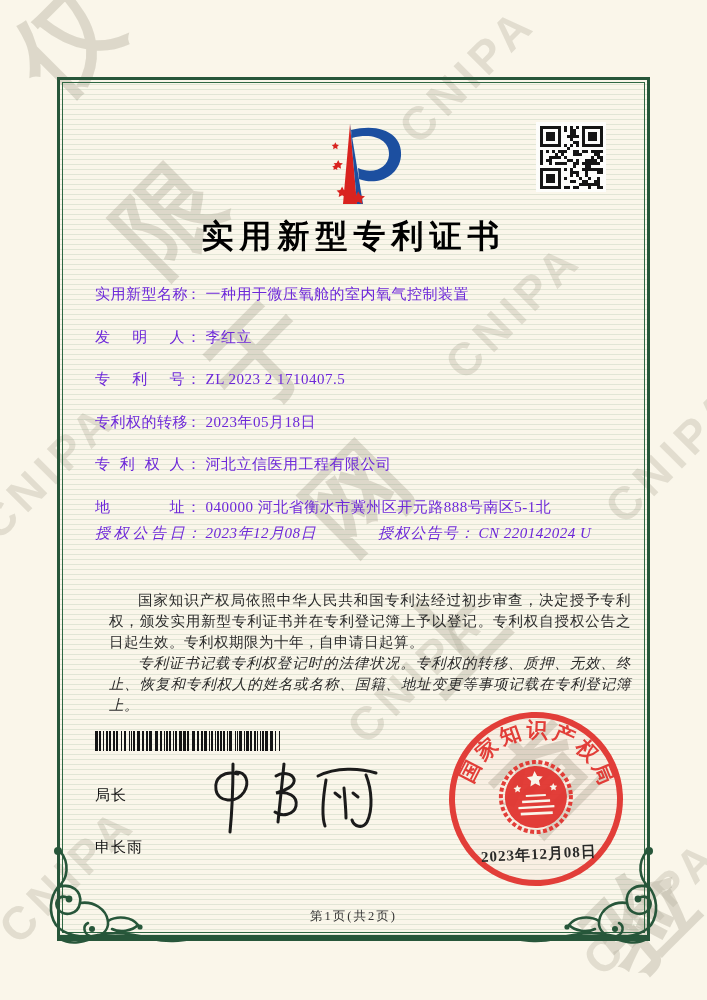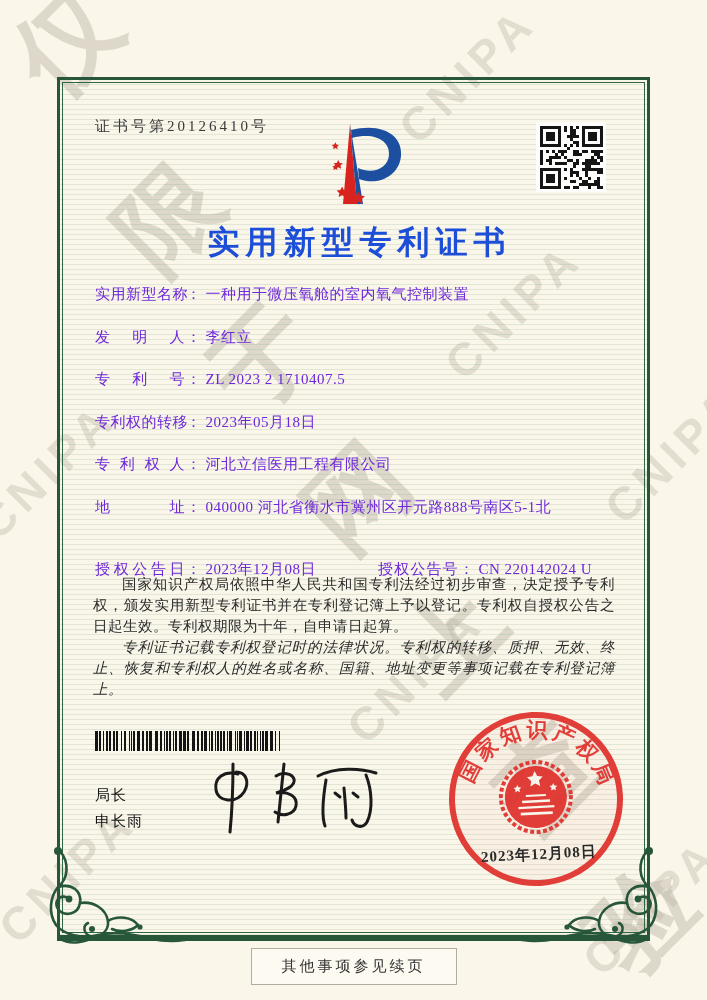--- a/index.html
+++ b/index.html
@@ -18,37 +18,37 @@
     border:3px solid #27563a;border-bottom-width:6px;
     background:repeating-linear-gradient(0deg,rgba(125,165,130,.20) 0 1px,rgba(0,0,0,0) 1px 5px);}
   #frame .inner-line{position:absolute;inset:2px;border:1px solid #2f6743;pointer-events:none;}
 
   #cert-no{position:absolute;left:95px;top:117px;font-size:15px;letter-spacing:3px;color:#3a3a3a;}
 
   #logo{position:absolute;left:287px;top:120px;}
   #qr-box{position:absolute;left:536px;top:122px;width:70px;height:70px;background:#fdfdfb;
     display:flex;align-items:center;justify-content:center;}
 
-  #title{position:absolute;left:57px;top:215px;width:593px;margin:6px;text-align:center;
-    font-size:32px;font-weight:700;letter-spacing:6px;color:#1d4ed8;}
+  #title{position:absolute;left:57px;top:215px;width:593px;margin:0;text-align:center;
+    font-size:32px;font-weight:700;letter-spacing:6px;color:#000000;}
 
   .frow{position:absolute;left:95px;width:530px;font-size:15px;color:#6d28d9;letter-spacing:.5px;white-space:nowrap;}
   .flabel{display:inline-block;width:90px;text-align:justify;text-align-last:justify;vertical-align:bottom;}
   .flabel2{display:inline-block;width:80px;margin-left:62px;text-align:justify;text-align-last:justify;vertical-align:bottom;}
   .fcolon{display:inline-block;margin:0 4px 0 1px;}
 
-  .legal{position:absolute;left:93px;width:522px;margin:0;font-size:14.5px;line-height:21px;
+  .legal{position:absolute;left:93px;width:522px;margin:16px;font-size:14.5px;line-height:21px;
     color:#2b2b2b;text-indent:2em;text-align:justify;letter-spacing:.5px;}
 
   #barcode{position:absolute;left:95px;top:731px;width:190px;height:20px;display:flex;align-items:stretch;}
   #barcode span{display:block;height:100%;}
 
   #signer-title{position:absolute;left:95px;top:786px;font-family:"Liberation Sans",sans-serif;
     font-size:15px;color:#111;letter-spacing:1px;}
-  #signer-name{position:absolute;left:95px;top:812px;font-family:"Liberation Sans",sans-serif;
+  #signer-name{position:absolute;left:95px;top:838px;font-family:"Liberation Sans",sans-serif;
     font-size:15px;color:#111;letter-spacing:1px;}
   #signature{position:absolute;left:200px;top:760px;}
 
   #footer-page{position:absolute;left:57px;top:908px;width:593px;text-align:center;
     font-size:12.5px;letter-spacing:2px;color:#333;}
 
   .ornament{position:absolute;}
 
   
   #seal{position:absolute;left:446px;top:709px;width:180px;height:180px;transform:rotate(-3deg);opacity:.94;}
@@ -79,21 +79,20 @@
       <div class="wm-cnipa" style="left: -38px; top: 448px;">CNIPA</div>
       <div class="wm-cnipa" style="left: -18px; top: 852px;">CNIPA</div>
       <div class="wm-cnipa" style="left: 330px; top: 652px;">CNIPA</div>
       <div class="wm-cnipa" style="left: 566px; top: 884px;">CNIPA</div>
     </div>
 
   <div id="frame">
     <div class="inner-line"></div>
   </div>
 
-  <div id="cert-no">证书号第20126410号</div>
 
   <svg id="logo" width="130" height="88" viewBox="0 0 130 88">
     <path d="M63,4 L70,84 L56,84 Z" fill="#d9231f"></path>
     <path d="M63,4 L76,84 L70,84 Z" fill="#1c4fa0"></path>
     <path d="M64,10 C96,2 116,16 114,36 C112,57 90,66 72,59 L71,48 C86,55 101,48 102,35 C103,21 88,12 65,18 Z" fill="#1c4fa0"></path>
     <g fill="#d9231f">
       <path d="M50,22 l1.8,3.6 4,.6 -2.9,2.8 .7,4 -3.6,-1.9 -3.6,1.9 .7,-4 -2.9,-2.8 4,-.6 Z" transform="scale(0.62) translate(28,14)"></path>
       <path d="M50,22 l1.8,3.6 4,.6 -2.9,2.8 .7,4 -3.6,-1.9 -3.6,1.9 .7,-4 -2.9,-2.8 4,-.6 Z" transform="scale(0.8) translate(14,28)"></path>
       <path d="M50,22 l1.8,3.6 4,.6 -2.9,2.8 .7,4 -3.6,-1.9 -3.6,1.9 .7,-4 -2.9,-2.8 4,-.6 Z" transform="scale(0.55) translate(38,58)"></path>
       <path d="M50,22 l1.8,3.6 4,.6 -2.9,2.8 .7,4 -3.6,-1.9 -3.6,1.9 .7,-4 -2.9,-2.8 4,-.6 Z" transform="scale(0.95) translate(8,48)"></path>
@@ -329,21 +328,21 @@
 
   <h1 id="title">实用新型专利证书</h1>
 
   <div id="fields">
       <div class="frow" style="top: 285px;"><span class="flabel">实用新型名称</span><span class="fcolon">：</span><span>一种用于微压氧舱的室内氧气控制装置</span></div>
       <div class="frow" style="top: 328px;"><span class="flabel">发明人</span><span class="fcolon">：</span><span>李红立</span></div>
       <div class="frow" style="top: 370px;"><span class="flabel">专利号</span><span class="fcolon">：</span><span>ZL 2023 2 1710407.5</span></div>
       <div class="frow" style="top: 413px;"><span class="flabel">专利权的转移</span><span class="fcolon">：</span><span>2023年05月18日</span></div>
       <div class="frow" style="top: 455px;"><span class="flabel">专利权人</span><span class="fcolon">：</span><span>河北立信医用工程有限公司</span></div>
       <div class="frow" style="top: 498px;"><span class="flabel">地址</span><span class="fcolon">：</span><span>040000 河北省衡水市冀州区开元路888号南区5-1北</span></div>
-      <div class="frow" style="top: 560px;"><span class="flabel">授权公告日</span><span class="fcolon">：</span><span>2023年12月08日</span><span class="flabel2">授权公告号</span><span class="fcolon">：</span><span>CN 220142024 U</span></div>
+      <div class="frow" style="top: 524px; font-style: italic;"><span class="flabel">授权公告日</span><span class="fcolon">：</span><span>2023年12月08日</span><span class="flabel2">授权公告号</span><span class="fcolon">：</span><span>CN 220142024 U</span></div>
     </div>
 
   <div id="paragraphs">
       <p class="legal" style="top: 574px;">国家知识产权局依照中华人民共和国专利法经过初步审查，决定授予专利权，颁发实用新型专利证书并在专利登记簿上予以登记。专利权自授权公告之日起生效。专利权期限为十年，自申请日起算。</p>
       <p class="legal" style="top: 637px; font-style: italic;">专利证书记载专利权登记时的法律状况。专利权的转移、质押、无效、终止、恢复和专利权人的姓名或名称、国籍、地址变更等事项记载在专利登记簿上。</p>
     </div>
 
   <div id="barcode">
       <span style="width: 3px; background: rgb(20, 20, 20);"></span>
       <span style="width: 1px;"></span>
@@ -462,20 +461,21 @@
       <path d="M84,4 C82,24 80,44 78,62"></path>
       <path d="M118,16 C136,7 160,8 176,13"></path>
       <path d="M126,20 C123,38 121,55 125,66"></path>
       <path d="M166,15 C172,30 173,50 167,62 C163,69 154,67 152,60"></path>
       <path d="M144,28 C145,40 146,50 146,58"></path>
       <path d="M135,33 L140,37"></path>
       <path d="M153,33 L158,37"></path>
     </g>
   </svg>
 
+  <div id="footer-page">第1页(共2页)</div>
 
   <svg class="ornament" style="left:42px;top:843px;" width="150" height="110" viewBox="0 0 150 110">
     <g fill="none" stroke="#27563a" stroke-width="2.6" stroke-linecap="round">
       <path d="M18,8 C28,20 26,36 16,44 C30,40 40,48 38,60 C36,72 22,74 16,66 C12,60 16,52 24,54"></path>
       <path d="M16,44 C8,54 6,70 14,82 C22,92 40,96 56,92 C44,100 28,102 18,96"></path>
       <path d="M38,60 C52,58 64,66 66,78 C67,88 58,96 48,93 C42,91 40,83 46,80"></path>
       <path d="M56,92 C74,88 96,92 110,96 C124,99 140,98 148,96"></path>
       <path d="M66,78 C76,72 90,74 96,82 C90,88 78,90 70,86"></path>
     </g>
     <g fill="#27563a">
@@ -520,17 +520,14 @@
           <rect x="76" y="91" width="28" height="2.6"></rect>
           <rect x="72" y="97" width="36" height="2.2"></rect>
           <rect x="80" y="85.5" width="20" height="2"></rect>
           <rect x="74" y="103" width="32" height="2.8"></rect>
         </g>
       </g>
     </svg>
     <div id="seal-date">2023年12月08日</div>
   </div>
 
-  <div id="note-box">
-    <span>其他事项参见续页</span>
-  </div>
 
 </div>
 
 </body></html>

